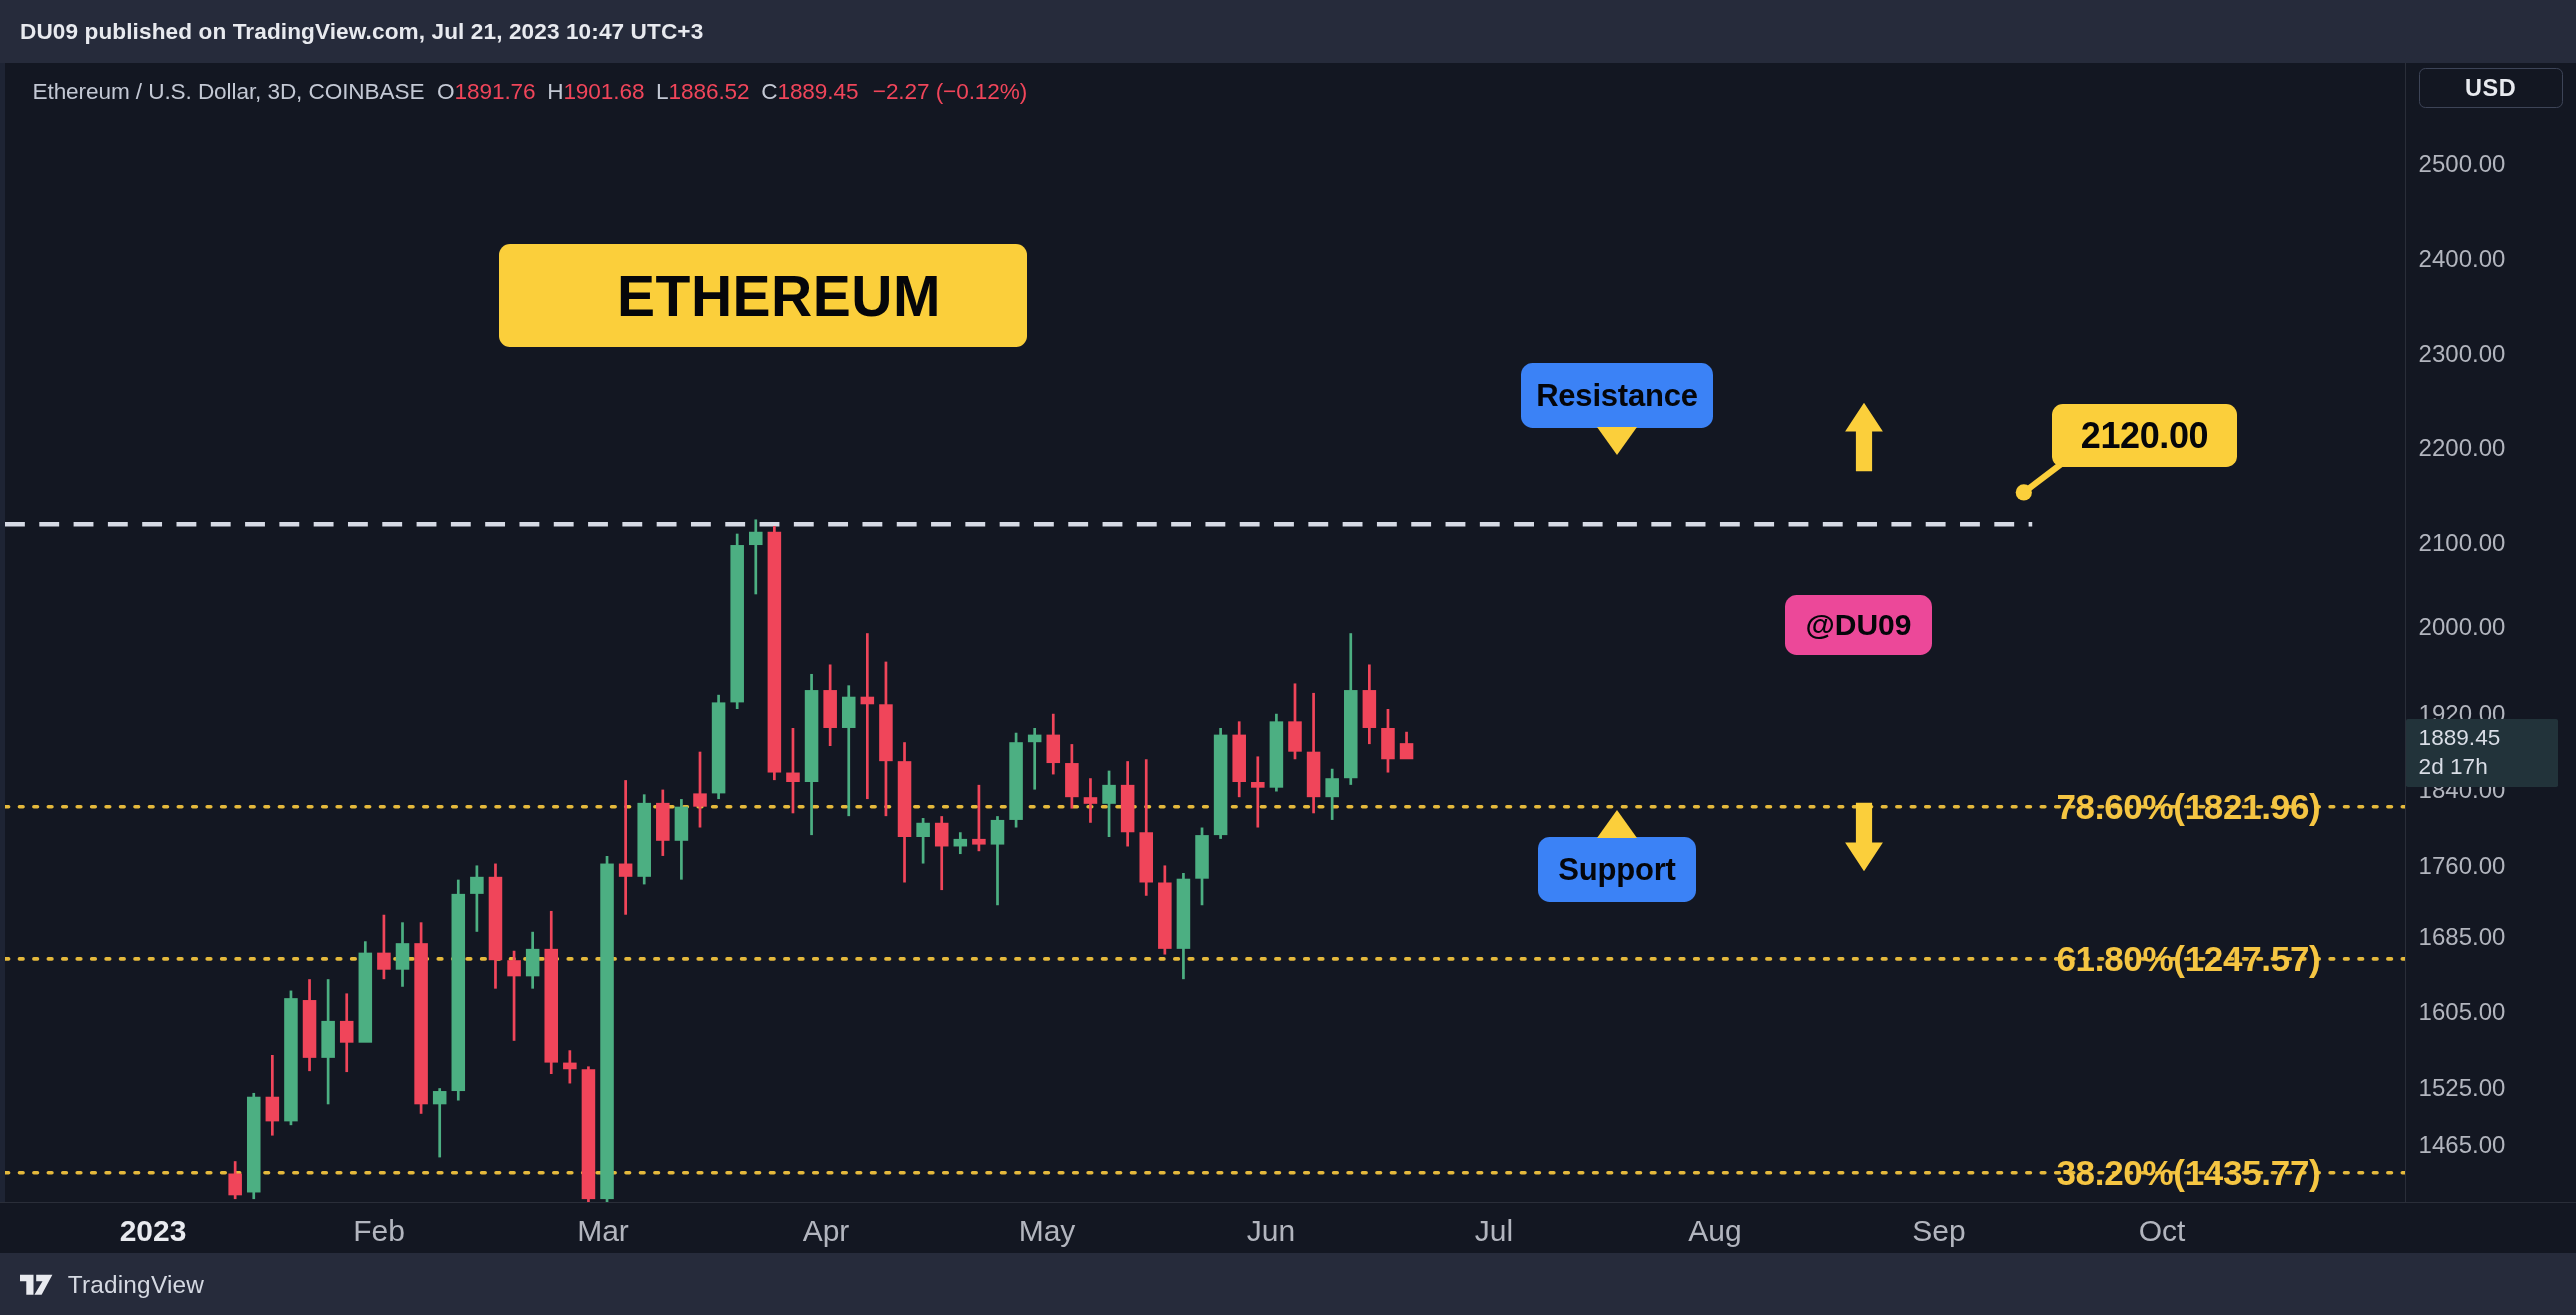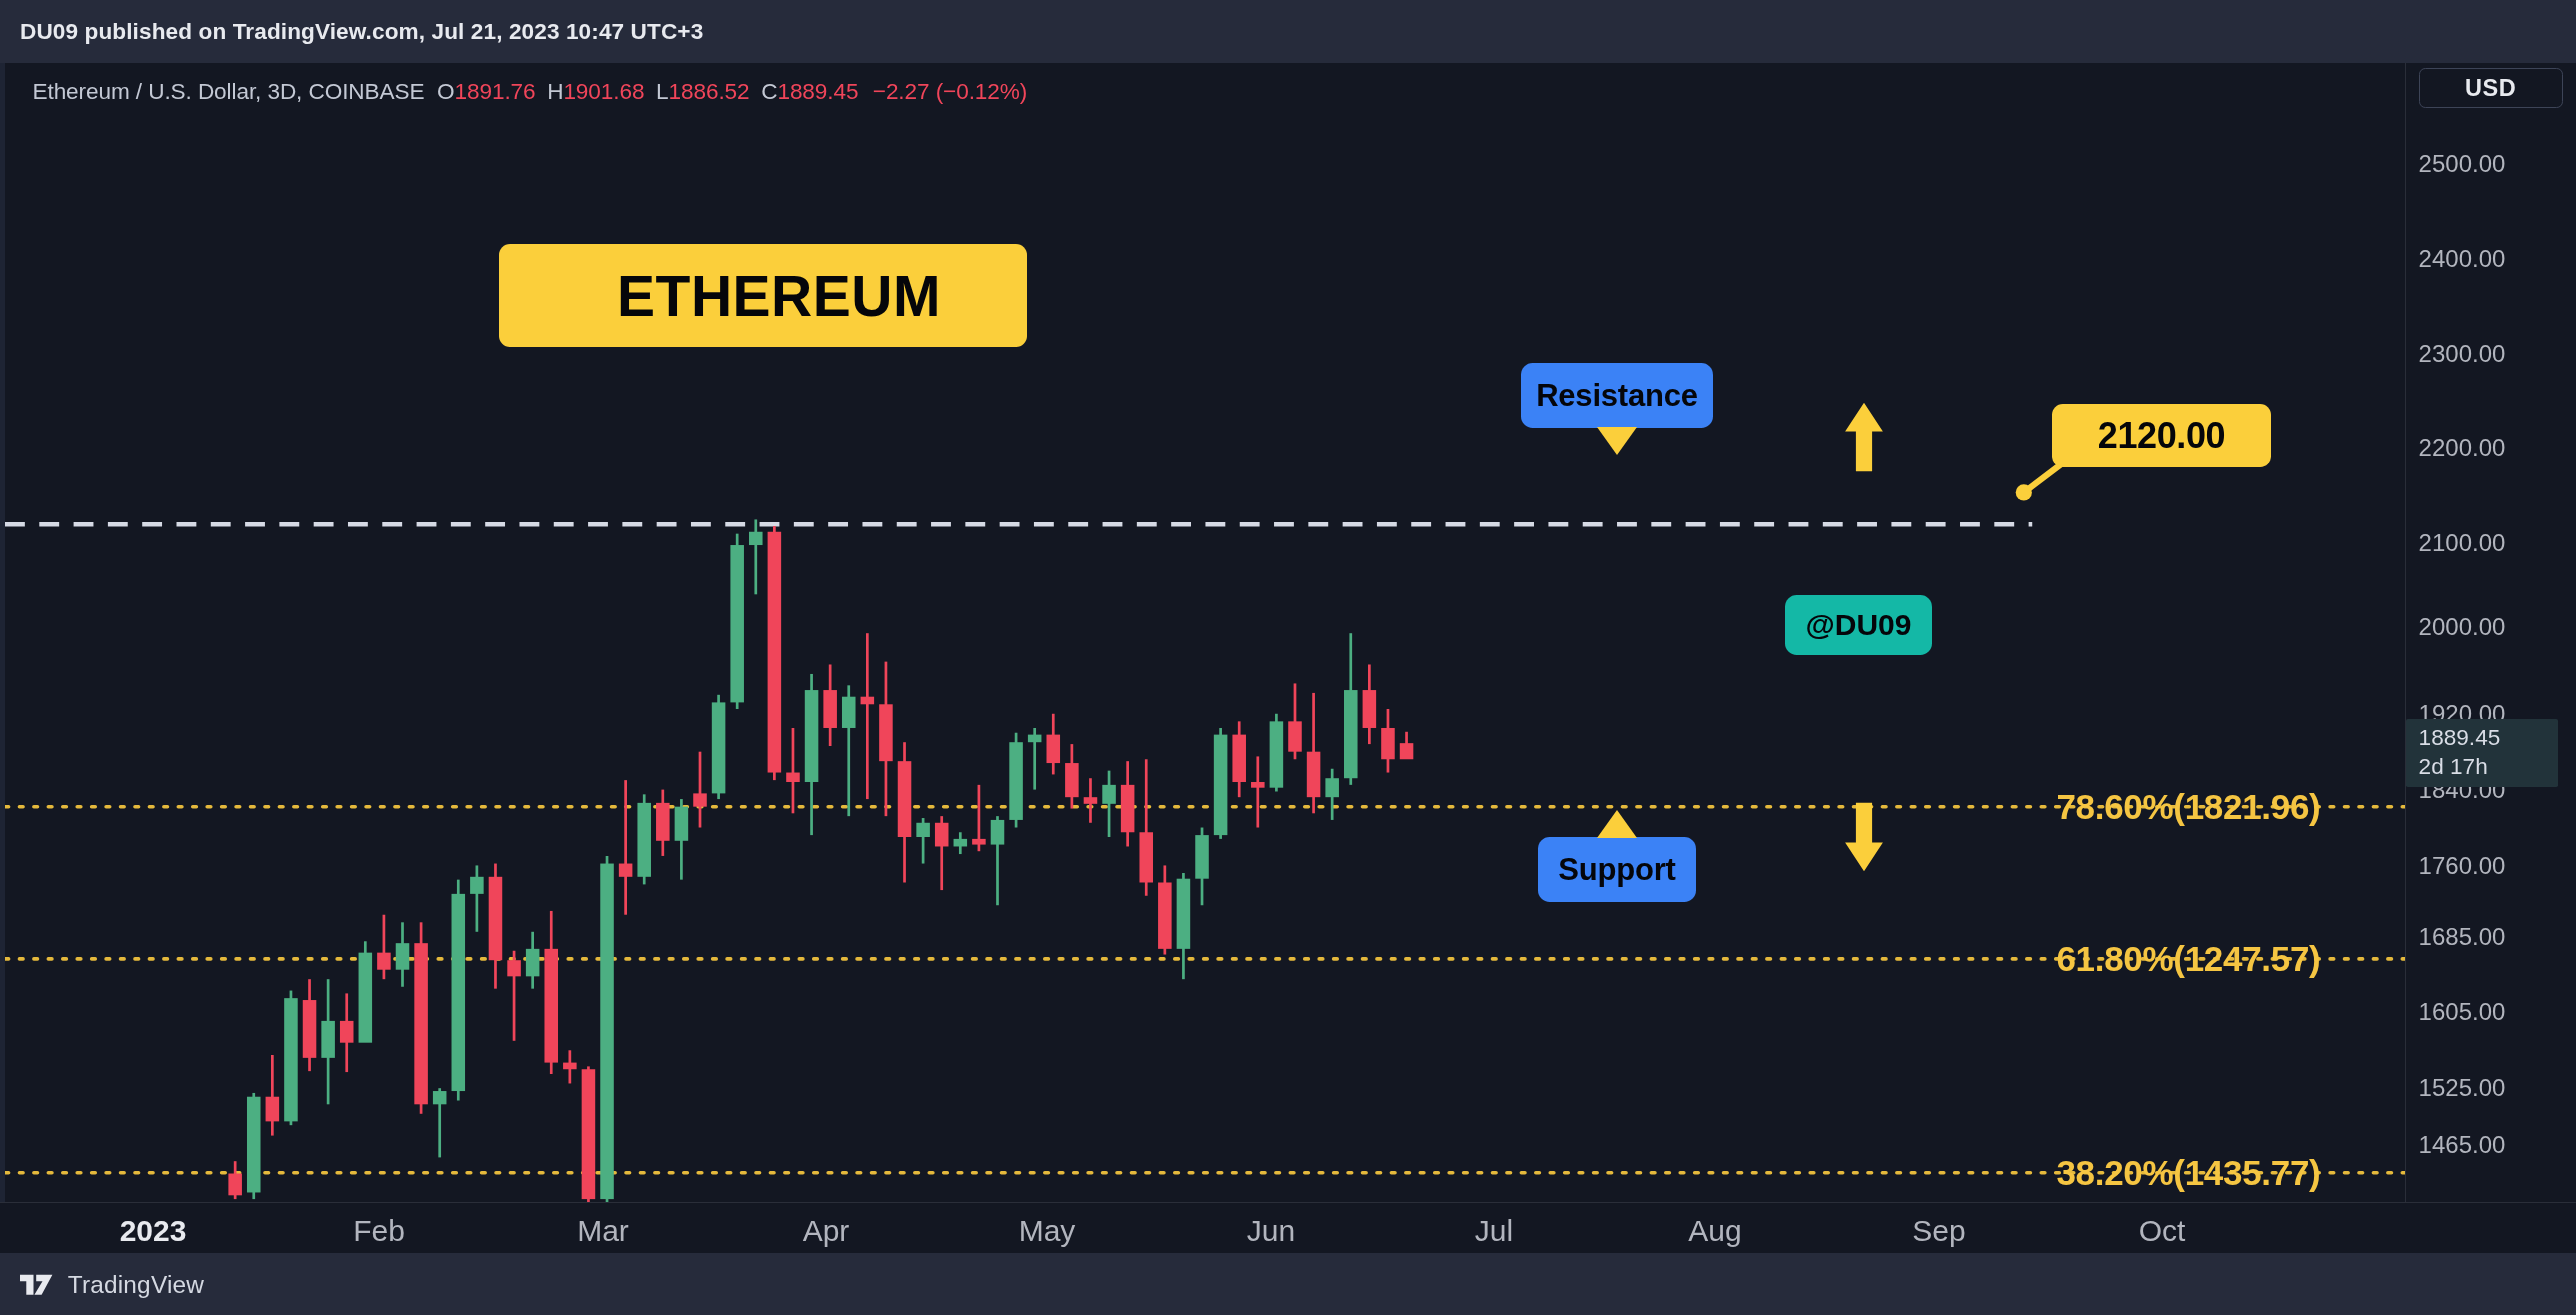--- a/index.html
+++ b/index.html
@@ -234,37 +234,37 @@
     border-bottom: 28px solid #fbcf3b;
   }
 
   #resistance-callout { left: 1521px; top: 300px; width: 192px; height: 65px; }
   #support-callout   { left: 1538px; top: 774px; width: 158px; height: 65px; }
 
   #du09-badge {
     position: absolute;
     left: 1785px; top: 532px;
     width: 147px; height: 60px;
-    background: #14b8a6;
+    background: #ec4899;
     border-radius: 11.7px;
     display: flex;
     align-items: center;
     justify-content: center;
     z-index: 8;
   }
   #du09-badge span {
     color: #05060a;
     font-size: 30px;
     font-weight: bold;
   }
 
   #target-price-label {
     position: absolute;
     left: 2052px; top: 341px;
-    width: 219px; height: 63px;
+    width: 185px; height: 63px;
     background: #fbcf3b;
     border-radius: 10.8px;
     display: flex;
     align-items: center;
     justify-content: center;
     z-index: 8;
   }
   #target-price-label span {
     color: #05060a;
     font-size: 36px;

